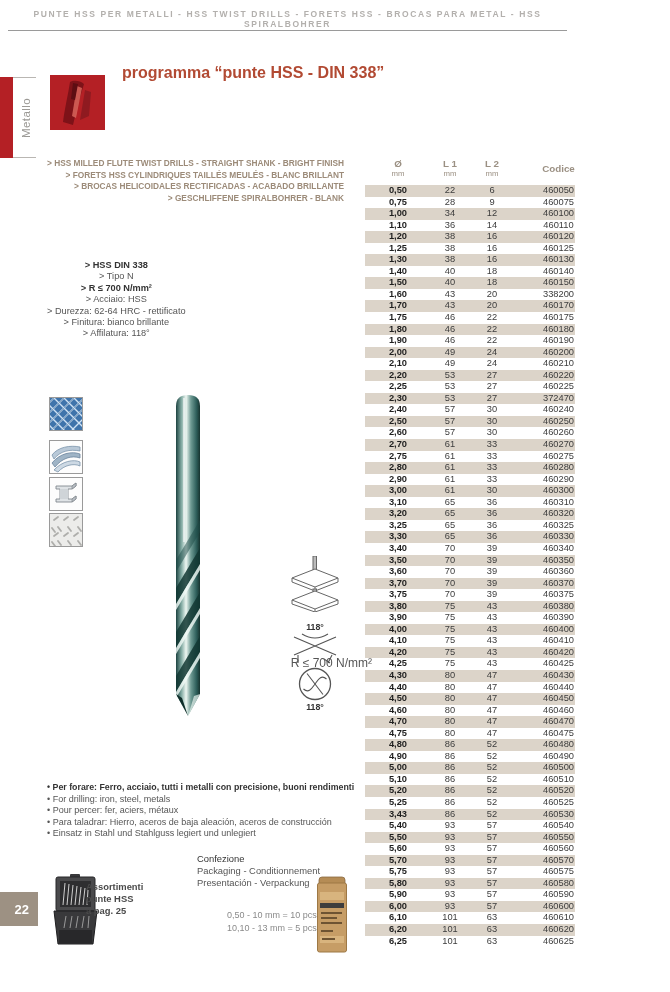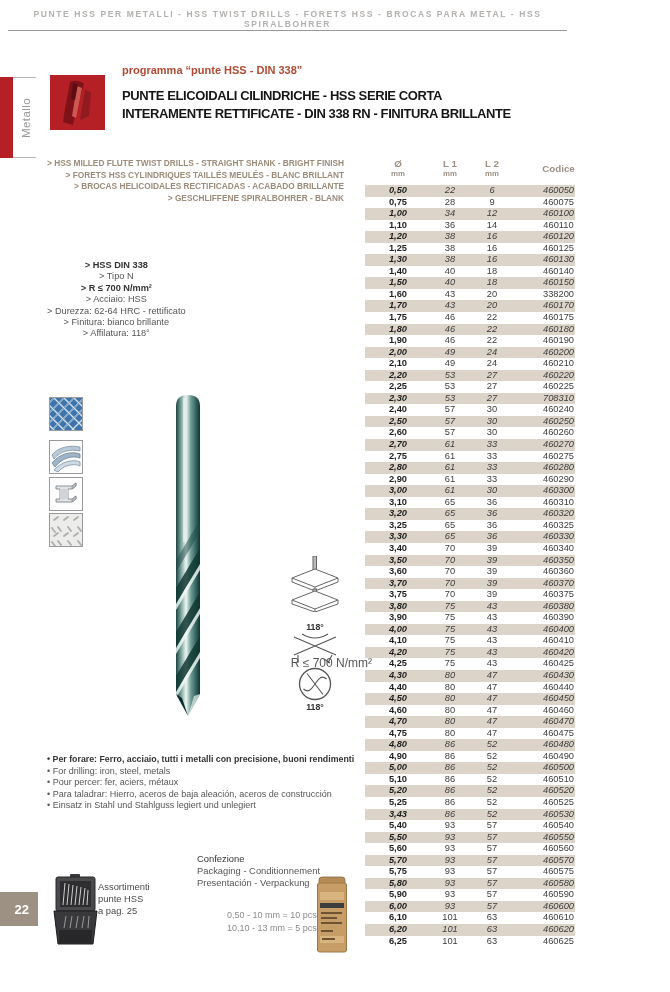--- a/index.html
+++ b/index.html
@@ -14,21 +14,21 @@
   
   .redbar{position:absolute;left:0;top:77px;width:13px;height:81px;background:#b42025;}
   .mline{position:absolute;left:13px;width:23px;height:1px;background:#b9b6b2;}
   .mline.t{top:77px}.mline.b{top:157px}
   .metallo{position:absolute;left:15px;top:78px;width:22px;height:79px;display:flex;
            align-items:center;justify-content:center;}
   .metallo span{transform:rotate(-90deg);white-space:nowrap;font-size:11.5px;color:#9b9995;letter-spacing:.4px;}
 
   
   .logo{position:absolute;left:50px;top:75px;width:55px;height:55px;background:#b42025;}
-  .program{position:absolute;left:122px;top:64px;font-size:11px;font-weight:bold;color:#b24a33;}
+  .program{position:absolute;left:122px;top:64px;font-size:16px;font-weight:bold;color:#b24a33;}
   .title{position:absolute;left:122px;top:87px;font-size:13px;font-weight:bold;color:#161616;
          line-height:17.5px;letter-spacing:-.4px;}
   .setter{position:absolute;left:594px;top:71px;width:74px;height:68px;}
 
   
   .features{position:absolute;left:47px;top:158px;font-size:8.3px;font-weight:bold;color:#9c8b79;
             line-height:11.6px;letter-spacing:0;text-align:right;}
   .specs{position:absolute;left:47px;top:260px;font-size:9.2px;color:#555;line-height:11.4px;text-align:center;}
   .specs .b{font-weight:bold;color:#333;}
 
@@ -42,42 +42,42 @@
   
   .plates{position:absolute;left:288px;top:556px;width:54px;height:56px;}
   .rlabel{position:absolute;left:258px;top:612px;width:114px;text-align:right;font-size:12px;color:#555;margin-top:44px;}
   .a118top{position:absolute;left:258px;top:622px;width:114px;text-align:center;font-size:8.8px;font-weight:bold;color:#333;}
   .xdiag{position:absolute;left:288px;top:633px;width:54px;height:32px;}
   .circ{position:absolute;left:295px;top:664px;width:40px;height:40px;}
   .a118bot{position:absolute;left:258px;top:702px;width:114px;text-align:center;font-size:8.8px;font-weight:bold;color:#333;}
 
   
   .apps{position:absolute;left:47px;top:754px;font-size:9px;color:#555;line-height:11.5px;}
-  .apps .b{font-weight:bold;color:#333;font-size:8.8px;}
+  .apps .b{font-weight:bold;color:#333;font-size:8.8px;margin-top:28px;}
 
   
   .confezione{position:absolute;left:197px;top:853px;font-size:9.4px;color:#555;line-height:12.2px;}
   .confezione .t{font-weight:normal;color:#333;}
   .badge{position:absolute;left:0;top:892px;width:38px;height:34px;background:#9d9183;color:#fff;
          font-weight:bold;font-size:13px;display:flex;align-items:center;justify-content:flex-end;
          padding-right:9px;box-sizing:border-box;}
   .case{position:absolute;left:52px;top:874px;width:48px;height:78px;}
-  .assort{position:absolute;left:98px;top:881px;font-size:9.4px;font-weight:normal;color:#4a4a4a;line-height:11.8px;}
+  .assort{position:absolute;left:86px;top:881px;font-size:9.4px;font-weight:bold;color:#4a4a4a;line-height:11.8px;}
   .qty{position:absolute;left:227px;top:909px;font-size:9px;color:#8a8a8a;line-height:12.5px;}
   .kraft{position:absolute;left:316px;top:876px;width:33px;height:78px;}
 
   
   .table{position:absolute;left:365px;top:152px;width:237px;}
   .thead{display:flex;height:33px;color:#9b9083;}
   .th{display:flex;flex-direction:column;align-items:center;justify-content:center;}
   .th .lab{font-size:9.8px;font-weight:bold;line-height:10px;}
-  .th .unit{font-size:7.8px;font-weight:bold;line-height:9px;}
+  .th .unit{font-size:7.8px;font-weight:normal;line-height:9px;}
   .c1{width:66px}.c2{width:38px}.c3{width:46px}.c4{width:87px}
   .trow{display:flex;height:11.56px;}
-  .trow.alt{background:#dcd4c9;font-style:italic;}
+  .trow.alt{background:#dcd4c9;}
   .cell{text-align:center;font-size:9.3px;color:#3c3c3c;line-height:11.56px;}
   .cell.dia{font-weight:bold;color:#1e1e1e;}
 </style>
 </head>
 <body>
 
 <div class="page">
 
   <div class="banner">PUNTE HSS PER METALLI - HSS TWIST DRILLS - FORETS HSS - BROCAS PARA METAL - HSS SPIRALBOHRER</div>
   <div class="toprule"></div>
@@ -92,24 +92,20 @@
   <div class="logo">
     <svg width="55" height="55" viewBox="0 0 55 55">
       <path d="M20,7 C18,20 15,32 13,47 L23,50 C26,37 30,22 34,9 C30,5 23,5 20,7 Z" fill="#7e1218"></path>
       <path d="M27,11 L22,41 L26,43 L32,13 Z" fill="#d8655c" opacity="0.85"></path>
       <path d="M35,15 L30,45 L39,41 L41,17 Z" fill="#8f1a20"></path>
       <path d="M23,8 L21,24 L25,25 L28,9 Z" fill="#5d0d12"></path>
     </svg>
   </div>
 
   <div class="program">programma “punte HSS - DIN 338”</div>
-  <div class="title">
-    <div>PUNTE ELICOIDALI CILINDRICHE - HSS SERIE CORTA</div>
-    <div>INTERAMENTE RETTIFICATE - DIN 338 RN - FINITURA BRILLANTE</div>
-  </div>
 
   <div class="setter">
     <svg width="74" height="68" viewBox="0 0 74 68">
       <circle cx="37" cy="28" r="26" fill="#e8332a"></circle>
       <g fill="#fff">
         <ellipse cx="36" cy="27" rx="13.5" ry="4.6"></ellipse>
         <circle cx="22.5" cy="21.5" r="3.9"></circle>
         <path d="M20,20.5 L14.5,18.5 L19,23.5 Z"></path>
         <path d="M21.5,18.8 l2.6,-3.2 2.2,3.2 z"></path>
         <rect x="25.5" y="29" width="2" height="9.5" transform="rotate(6 26.5 33)"></rect>
@@ -427,21 +423,21 @@
         <div class="trow">
           <div class="cell c1 dia">2,25</div>
           <div class="cell c2">53</div>
           <div class="cell c3">27</div>
           <div class="cell c4">460225</div>
         </div>
         <div class="trow alt">
           <div class="cell c1 dia">2,30</div>
           <div class="cell c2">53</div>
           <div class="cell c3">27</div>
-          <div class="cell c4">708310</div>
+          <div class="cell c4">372470</div>
         </div>
         <div class="trow">
           <div class="cell c1 dia">2,40</div>
           <div class="cell c2">57</div>
           <div class="cell c3">30</div>
           <div class="cell c4">460240</div>
         </div>
         <div class="trow alt">
           <div class="cell c1 dia">2,50</div>
           <div class="cell c2">57</div>

